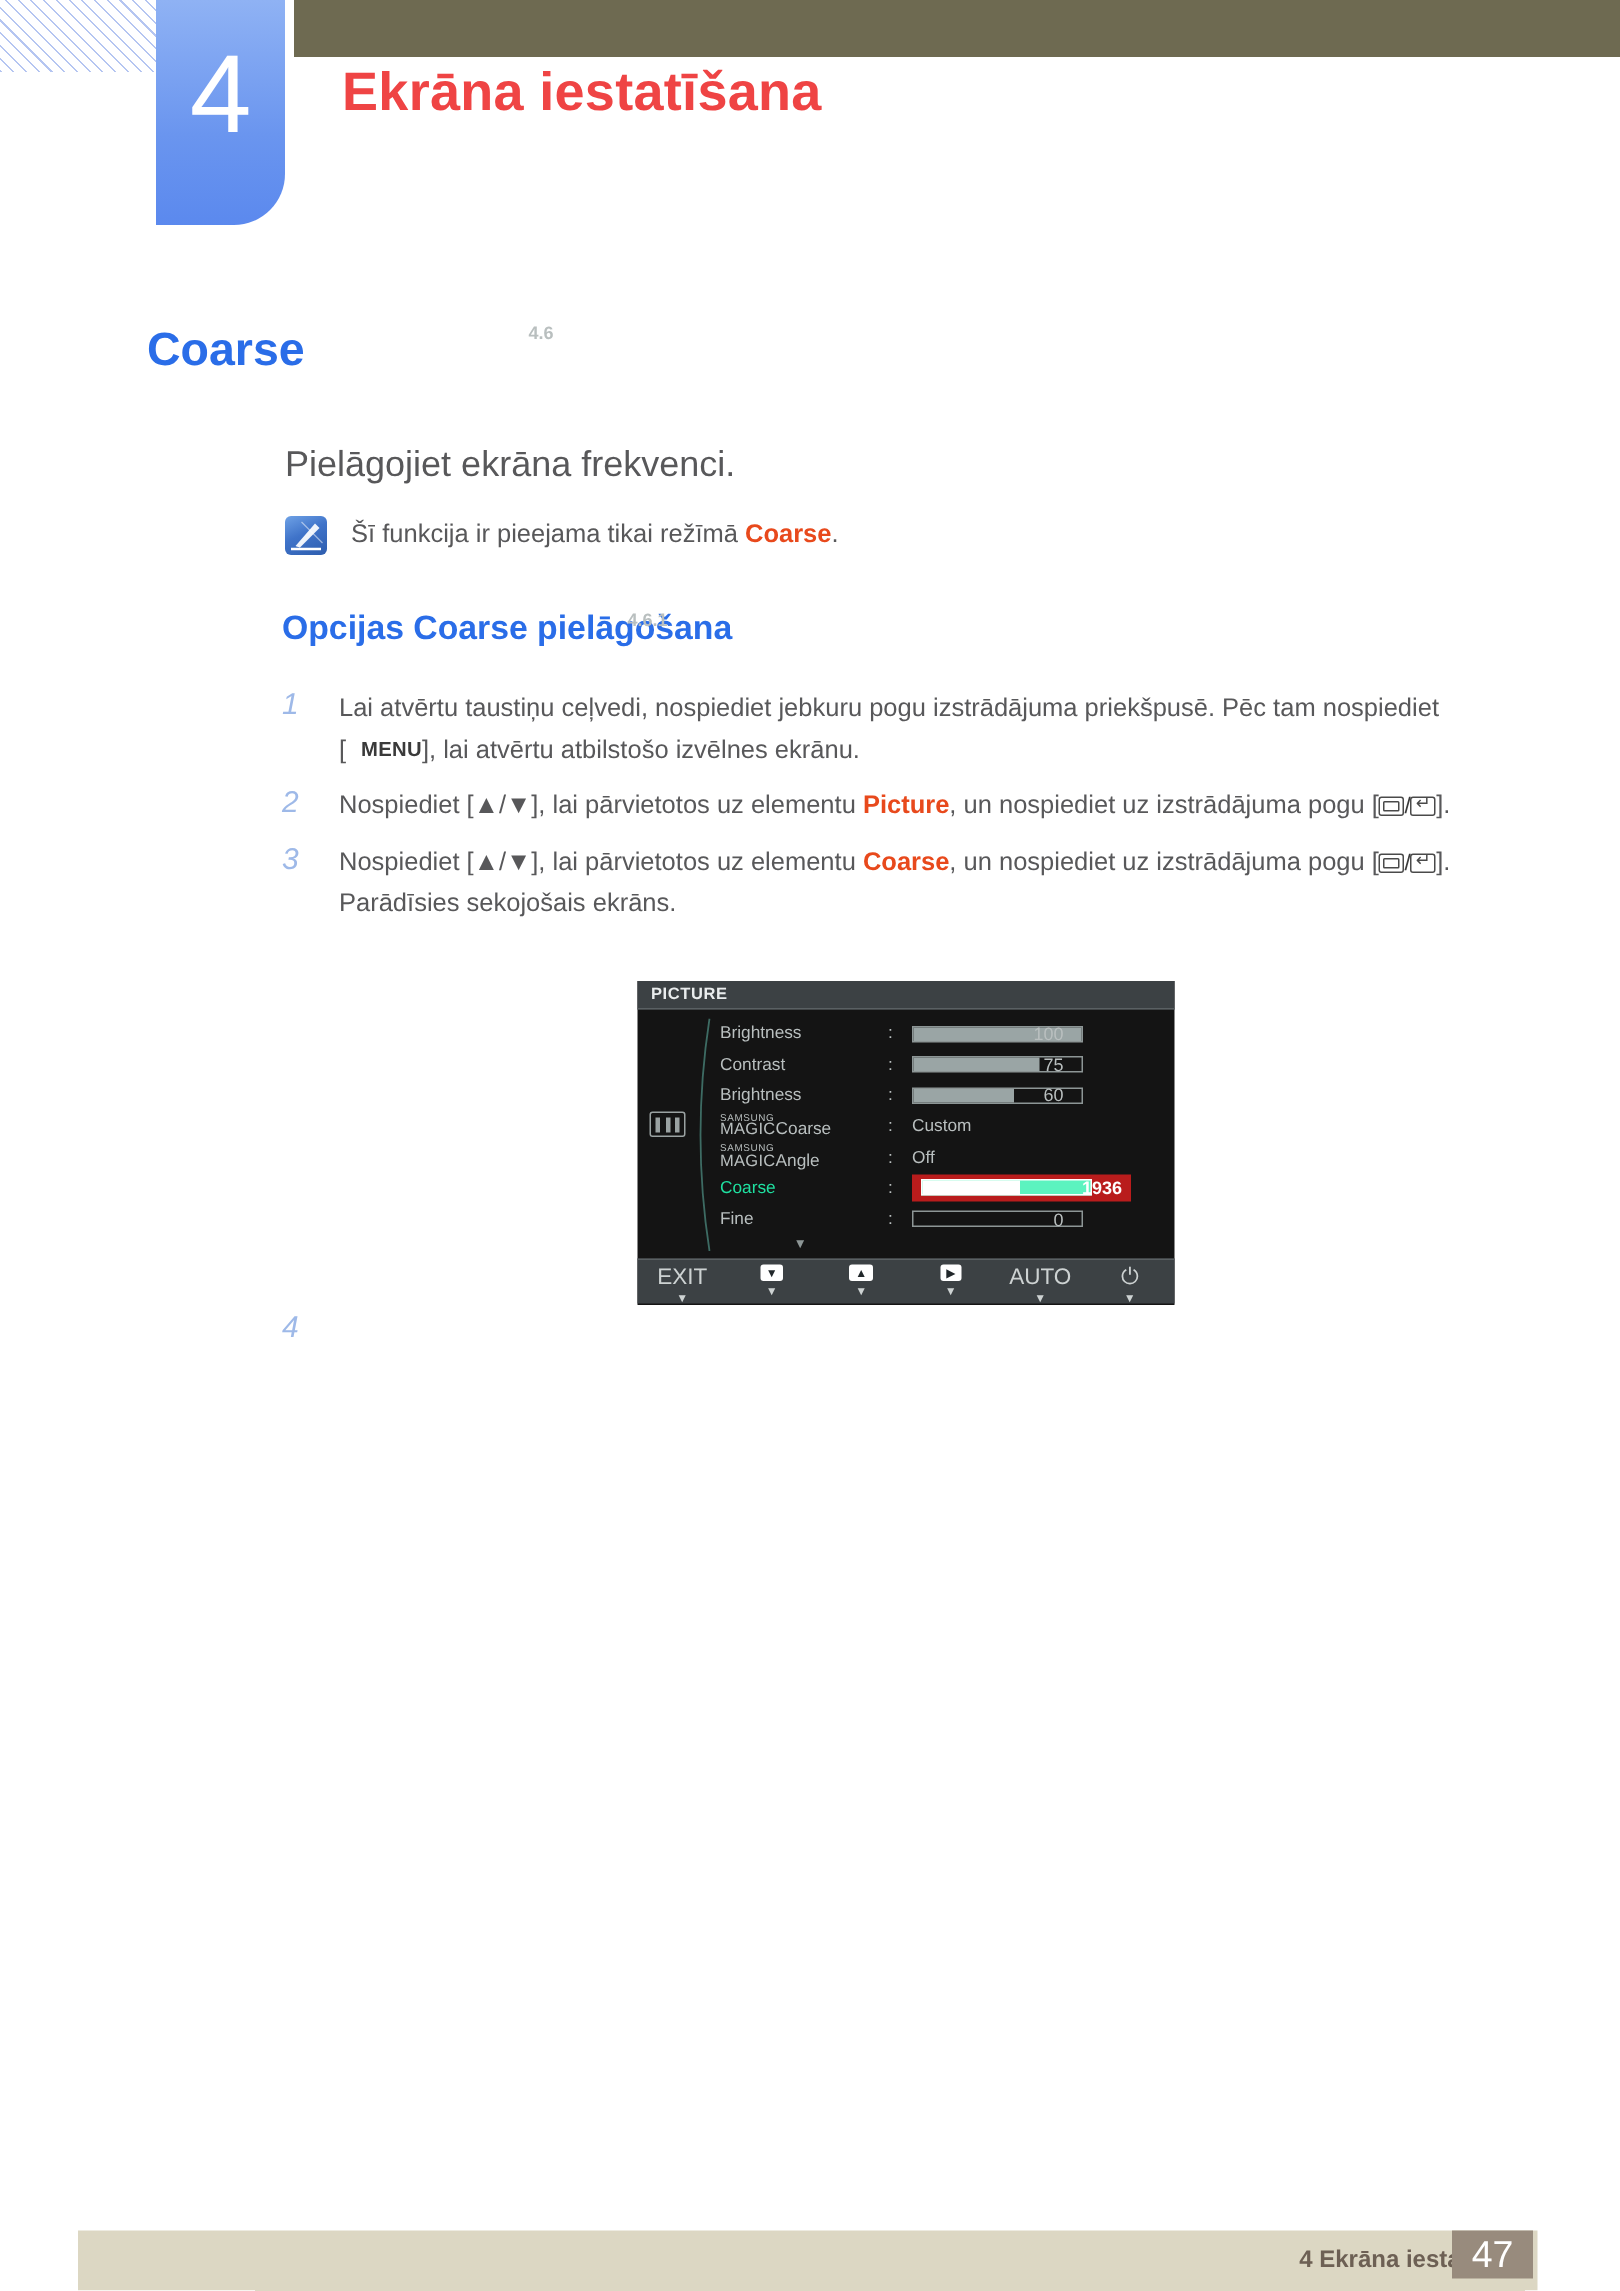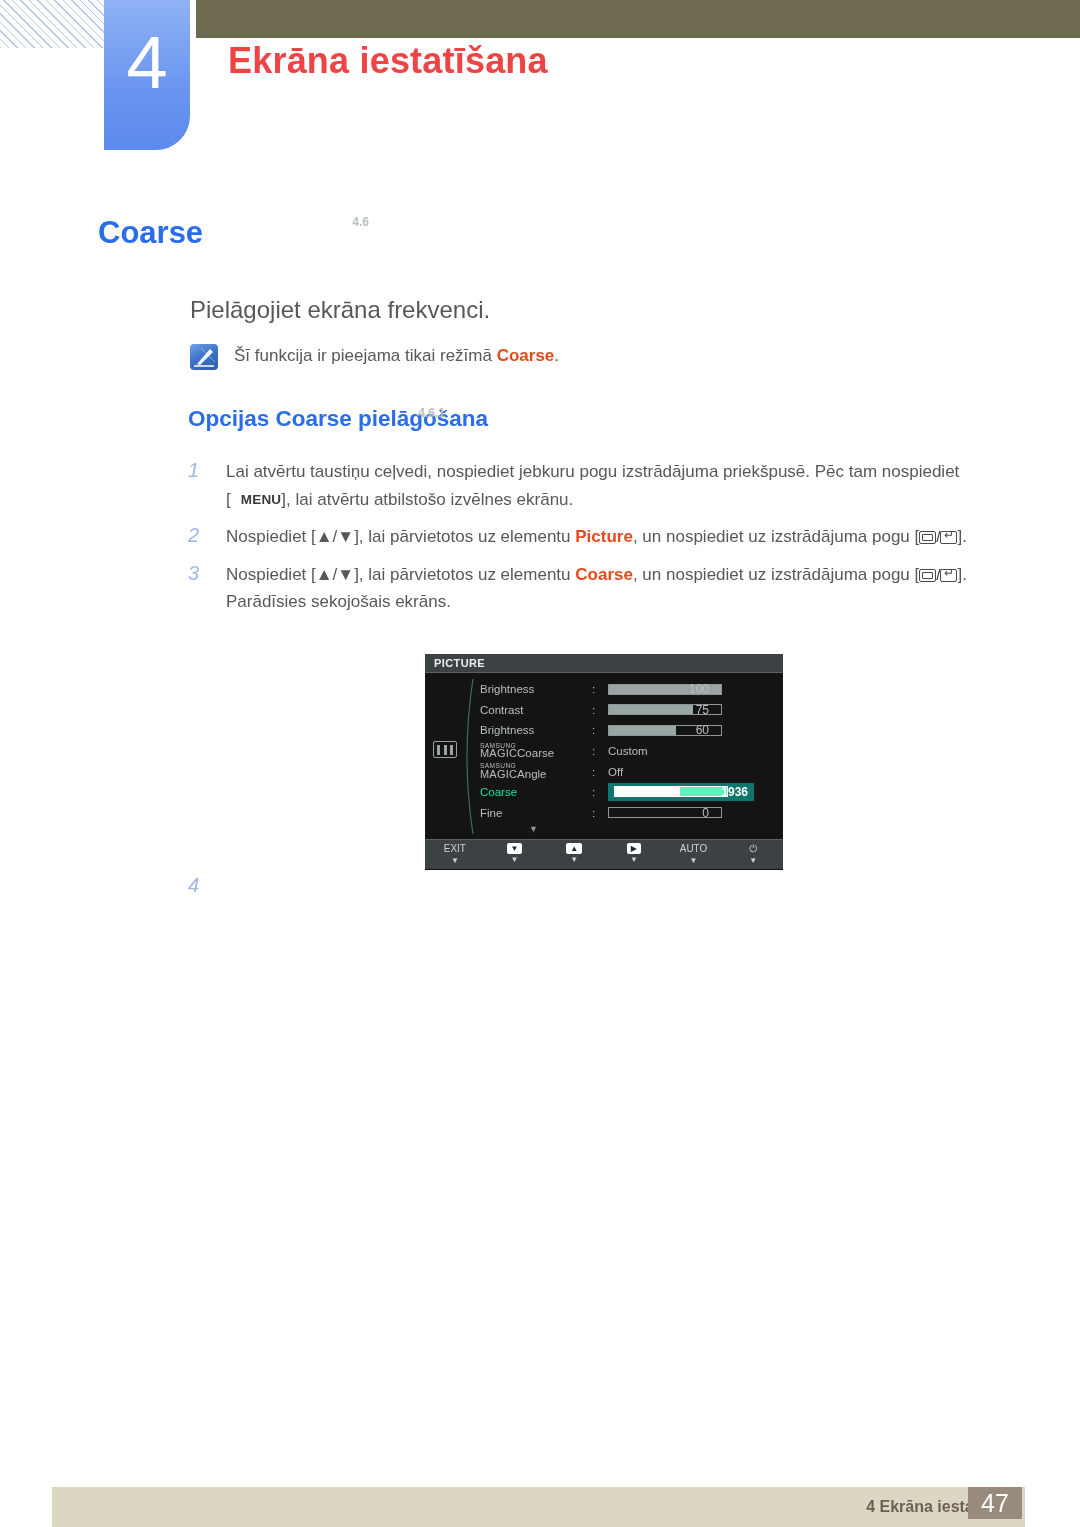--- a/index.html
+++ b/index.html
@@ -292,21 +292,21 @@
   }
 
   
   .osd-row.selected .lbl { color: #1fe0a0; }
   .hl {
     position: absolute;
     left: 128px;
     top: 1px;
     width: 146px;
     height: 18px;
-    background: #0f766e;
+    background: #b91c1c;
     display: flex;
     align-items: center;
   }
   .hl .bar {
     margin-left: 6px;
     border-color: #ffffff;
     background: #5cf3bf;
   }
   .hl .bar > span { background: #ffffff; }
   .hl .num {
@@ -336,21 +336,21 @@
   .foot-cell {
     flex: 1;
     text-align: center;
     color: #cdd2d2;
     font-size: 9.5px;
     line-height: 1.15;
   }
   .foot-cell .g {
     display: inline-block;
     min-width: 18px;
-    font-size: 10px;
+    font-size: 15px;
   }
   .foot-cell .box {
     display: inline-block;
     background: #ffffff;
     color: #21272a;
     border-radius: 2px;
     padding: 0 4px;
     font-size: 8px;
     line-height: 11px;
   }

